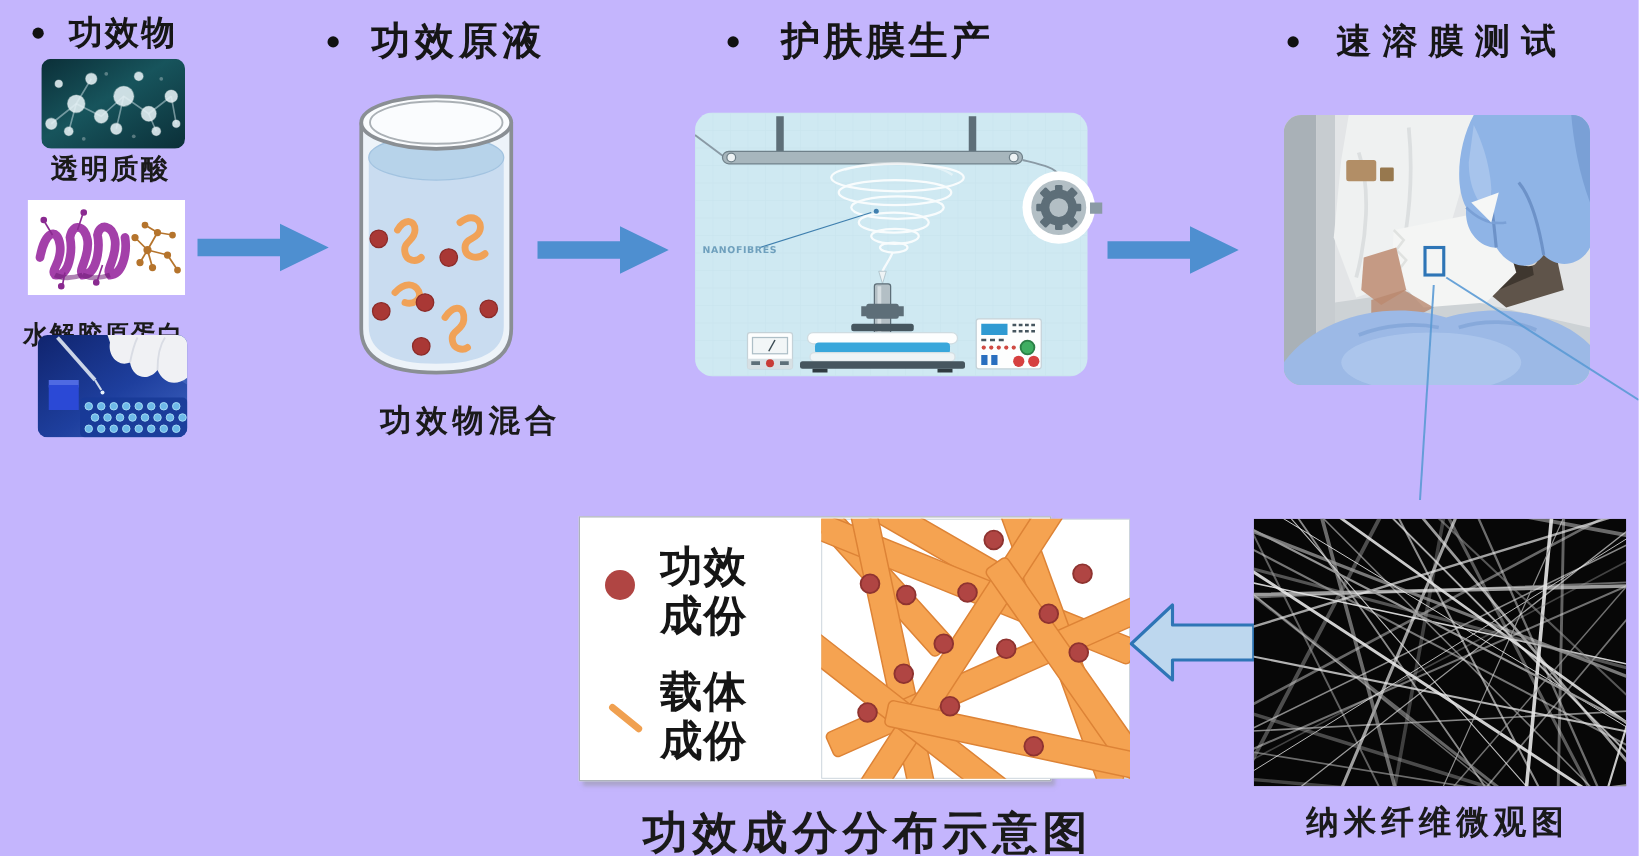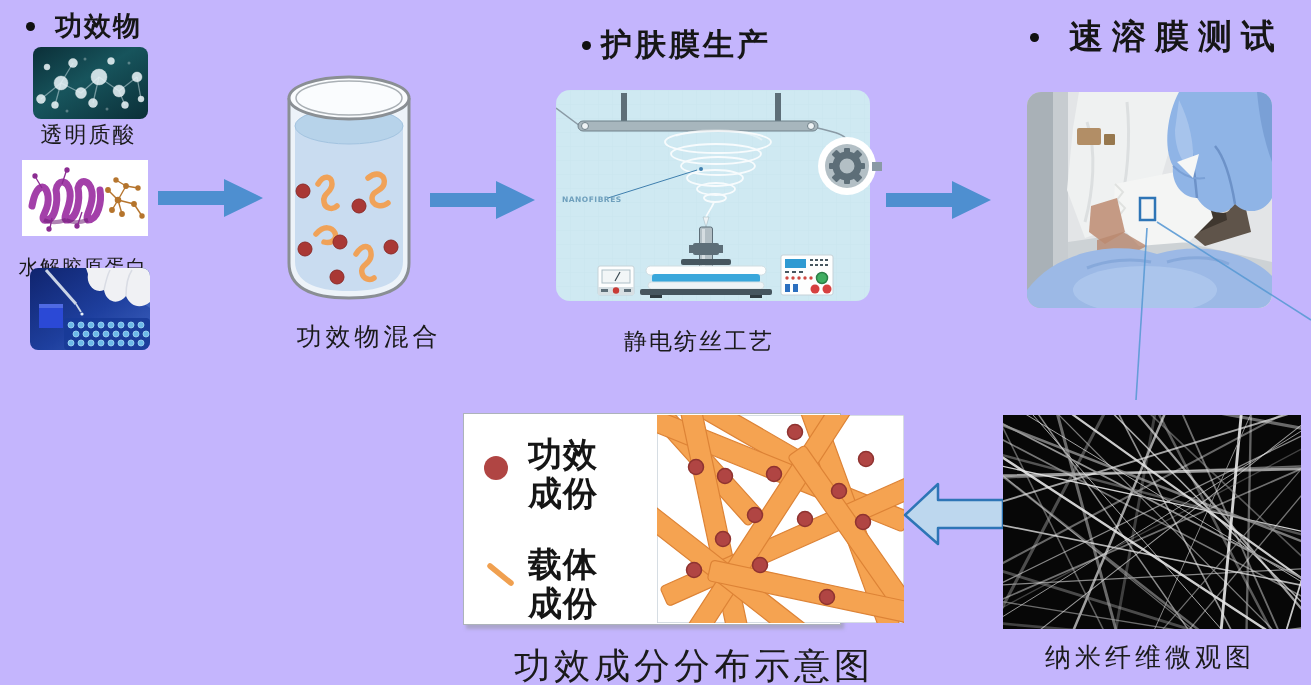--- a/index.html
+++ b/index.html
@@ -2,21 +2,21 @@
 <html><head>
 <meta charset="utf-8">
 <style>
   * { margin:0; padding:0; box-sizing:border-box; }
   body { font-family:"DejaVu Sans","Liberation Sans",sans-serif; background:#fff; }
   .canvas { position:relative; width:1311px; height:685px; background:#c4b5fd; overflow:hidden; }
   .abs { position:absolute; }
   .title-row { position:absolute; display:flex; align-items:center; }
   .bullet { width:9px; height:9px; border-radius:50%; background:#111; flex:0 0 auto; }
   .title-text { font-weight:bold; color:#161616; white-space:nowrap; }
-  .caption { position:absolute; font-weight:normal; color:#1a1a1a; text-align:center; white-space:pre-line; }
+  .caption { position:absolute; font-weight:bold; color:#1a1a1a; text-align:center; white-space:pre-line; }
   .photo-frame { position:absolute; overflow:hidden; }
   .legend-label { position:absolute; font-weight:bold; color:#151515; white-space:pre-line; line-height:1.15; font-size:34px; letter-spacing:1px; }
   svg { display:block; }
 </style>
 </head>
 <body>
 
 <div class="canvas">
 
   <div class="title-row" style="left:26px;top:8px;gap:20px;">
@@ -146,20 +146,24 @@
       <line x1="16" y1="2" x2="46" y2="36" stroke="#dfe7f2" stroke-width="3" opacity="0.9"></line>
       <line x1="46" y1="36" x2="51" y2="44" stroke="#cdd9ea" stroke-width="1.8"></line>
       <circle cx="52" cy="46" r="1.6" fill="#e8f2fb"></circle>
     </svg>
   </div>
 
   <svg class="abs" style="left:156px;top:176px;" width="110" height="44" viewBox="0 0 110 44">
     <polygon points="2,15 68,15 68,3 107,22 68,41 68,29 2,29" fill="#4e8fd0"></polygon>
   </svg>
 
+  <div class="title-row" style="left:262px;top:12px;gap:26px;">
+    <span class="bullet"></span>
+    <span class="title-text" style="font-size:31px;letter-spacing:4px;">功效原液</span>
+  </div>
 
   <svg class="abs" style="left:280px;top:58px;" width="138" height="254" viewBox="0 0 138 254">
     <path d="M9,40 L9,205 Q9,240 69,240 Q129,240 129,205 L129,40" fill="#edf3f9" stroke="#8a8f94" stroke-width="3"></path>
     <path d="M15,68 L15,203 Q15,233 69,233 Q123,233 123,203 L123,68 A54,18 0 0 1 15,68 Z" fill="#c9dcf0"></path>
     <ellipse cx="69" cy="68" rx="54" ry="18" fill="#b7d3ea" stroke="#a2c3e0" stroke-width="1"></ellipse>
     <ellipse cx="69" cy="40" rx="60" ry="21" fill="#fafcfe" stroke="#8a8f94" stroke-width="3"></ellipse>
     <ellipse cx="69" cy="40" rx="53" ry="17" fill="none" stroke="#aab0b5" stroke-width="1.5"></ellipse>
     <g stroke="#f0a258" stroke-width="5.5" fill="none" stroke-linecap="round">
       <path d="M38,126 c6,-10 14,-8 14,0 c0,9 -10,9 -8,18 c1,7 9,8 13,4"></path>
       <path d="M88,120 c10,-8 18,-2 16,6 c-2,8 -12,6 -12,14 c0,8 10,10 16,5"></path>
@@ -168,27 +172,27 @@
     </g>
     <g fill="#a93835" stroke="#8c2b28" stroke-width="1">
       <circle cx="23" cy="133" r="7"></circle>
         <circle cx="79" cy="148" r="7"></circle>
         <circle cx="25" cy="191" r="7"></circle>
       <circle cx="60" cy="184" r="7"></circle>
         <circle cx="111" cy="189" r="7"></circle>
         <circle cx="57" cy="219" r="7"></circle>
     </g>
   </svg>
-  <div class="caption" style="left:289px;top:320px;width:160px;font-size:25px;letter-spacing:4px;">功效物混合</div>
+  <div class="caption" style="left:289px;top:320px;width:160px;font-size:25px;letter-spacing:4px;text-align:right;">功效物混合</div>
 
   <svg class="abs" style="left:428px;top:178px;" width="110" height="44" viewBox="0 0 110 44">
     <polygon points="2,15 68,15 68,3 107,22 68,41 68,29 2,29" fill="#4e8fd0"></polygon>
   </svg>
 
-  <div class="title-row" style="left:582px;top:24px;gap:10px;">
+  <div class="title-row" style="left:582px;top:12px;gap:34px;">
     <span class="bullet"></span>
     <span class="title-text" style="font-size:31px;letter-spacing:3px;">护肤膜生产</span>
   </div>
 
   <svg class="abs" style="left:556px;top:90px;" width="326" height="213" viewBox="0 0 326 213">
     <defs>
       <pattern id="mgrid" width="14" height="14" patternUnits="userSpaceOnUse">
         <path d="M14,0 H0 V14" stroke="#c2dfe9" fill="none" stroke-width="1"></path>
       </pattern>
     </defs>
@@ -275,29 +279,28 @@
           <circle cx="249" cy="188" r="1.7"></circle>
           <circle cx="255" cy="188" r="1.7"></circle>
       </g>
       <circle cx="266" cy="188" r="5.5" fill="#3fae62" stroke="#2b8047" stroke-width="1.5"></circle>
       <rect x="229" y="194" width="5" height="8" fill="#2b6fbf"></rect>
       <rect x="237" y="194" width="5" height="8" fill="#2b6fbf"></rect>
       <circle cx="259" cy="199" r="4.5" fill="#d64040"></circle>
       <circle cx="271" cy="199" r="4.5" fill="#d64040"></circle>
     </g>
   </svg>
-  <div class="caption" style="left:609px;top:326px;width:180px;font-size:23px;letter-spacing:2px;">静电纺丝工艺</div>
 
   <svg class="abs" style="left:884px;top:178px;" width="110" height="44" viewBox="0 0 110 44">
     <polygon points="2,15 68,15 68,3 107,22 68,41 68,29 2,29" fill="#4e8fd0"></polygon>
   </svg>
 
   <div class="title-row" style="left:1030px;top:14px;gap:30px;">
     <span class="bullet"></span>
-    <span class="title-text" style="font-size:34px;letter-spacing:9px;">速溶膜测试</span>
+    <span class="title-text" style="font-size:28px;letter-spacing:9px;">速溶膜测试</span>
   </div>
 
   <div class="photo-frame" style="left:1027px;top:92px;width:245px;height:216px;border-radius:14px;">
     <svg width="245" height="216" viewBox="0 0 245 216">
       <rect width="245" height="216" fill="#dadde0"></rect>
       <rect width="26" height="216" fill="#a9b1b7"></rect>
       <rect x="26" width="15" height="216" fill="#c7ccd0"></rect>
       <rect x="41" width="204" height="216" fill="#e3e5e7"></rect>
       <path d="M41,150 L110,140 L245,170 L245,216 L41,216 Z" fill="#cdd2d5"></path>
       <path d="M52,0 L152,0 L144,52 L130,100 L92,134 L58,146 L40,98 L46,36 Z" fill="#eff1f1"></path>
@@ -329,21 +332,21 @@
     <line x1="1157" y1="222" x2="1311" y2="320" stroke="#5b9bd5" stroke-width="1.6" opacity="0.9"></line>
   </svg>
 
   <div class="abs" style="left:463px;top:413px;width:378px;height:212px;background:#fff;border:1.5px solid #adb3ba;box-shadow:3px 4px 3px rgba(145,150,155,0.5);">
     <div class="abs" style="left:20px;top:42px;width:24px;height:24px;border-radius:50%;background:#b04543;"></div>
     <div class="legend-label" style="left:64px;top:21px;">功效
 成份</div>
     <svg class="abs" style="left:20px;top:146px;" width="34" height="30" viewBox="0 0 34 30">
       <line x1="6" y1="6" x2="27" y2="23" stroke="#f0a050" stroke-width="5.5" stroke-linecap="round"></line>
     </svg>
-    <div class="legend-label" style="left:64px;top:131px;">载体
+    <div class="legend-label" style="left:64px;top:121px;">载体
 成份</div>
 
     <svg class="abs" style="left:193px;top:1px;" width="247" height="208" viewBox="0 0 247 208">
       <rect width="247" height="208" fill="#ffffff" stroke="#c9d2da" stroke-width="1.5"></rect>
       <g fill="#f5a351" stroke="#dd8336" stroke-width="1.2">
         <rect x="-90" y="-10.5" width="180" height="21" rx="4" transform="translate(95,20) rotate(30)"></rect>
         <rect x="-80" y="-10.5" width="160" height="21" rx="4" transform="translate(45,45) rotate(48)"></rect>
         <rect x="-140" y="-10.5" width="280" height="21" rx="4" transform="translate(120,55) rotate(22)"></rect>
         <rect x="-135" y="-10.5" width="270" height="21" rx="4" transform="translate(57,104) rotate(78)"></rect>
         <rect x="-120" y="-10.5" width="240" height="21" rx="4" transform="translate(192,100) rotate(70)"></rect>

